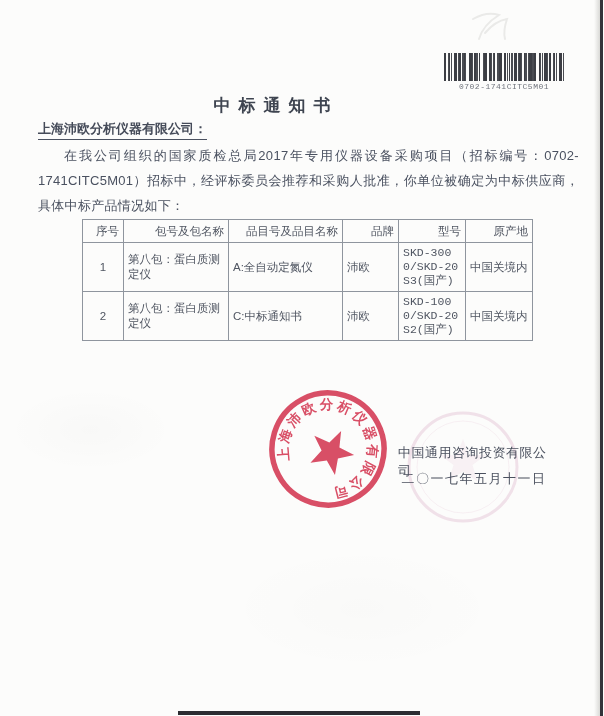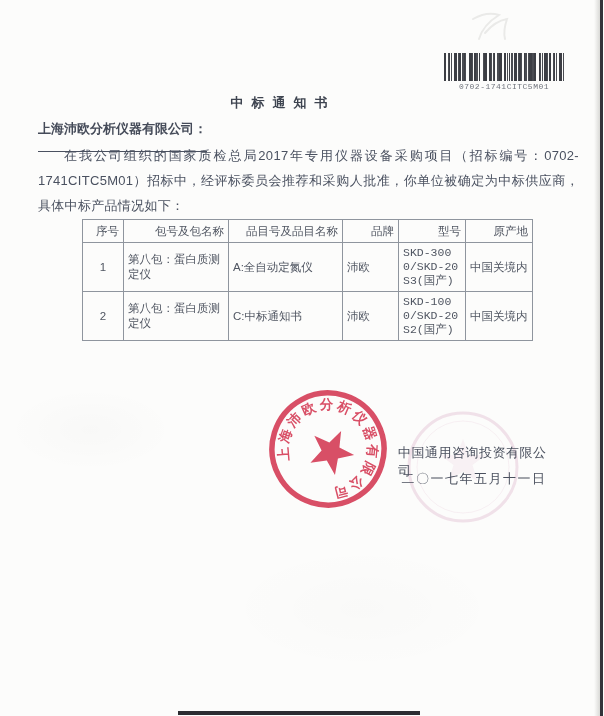--- a/index.html
+++ b/index.html
@@ -26,25 +26,25 @@
   .barcode{position:absolute;left:432px;top:53px;width:120px;text-align:center;margin-left:12px;}
   .barcode .bars{
     height:28px;
     background-image:
       repeating-linear-gradient(90deg,#3c3e44 0 2px,transparent 2px 5px,#3c3e44 5px 6px,transparent 6px 10px,#3c3e44 10px 13px,transparent 13px 15px),
       repeating-linear-gradient(90deg,#4a4c52 0 1px,transparent 1px 4px,#4a4c52 4px 6px,transparent 6px 7px);
   }
   .barcode .code{font-family:"Liberation Mono","DejaVu Sans Mono",monospace;
     font-size:8px;color:#6f737c;letter-spacing:.5px;margin-top:1px;}
 
-  .doc-title{position:absolute;left:15px;top:94px;width:536px;text-align:center;
-    font-size:13px;font-weight:bold;letter-spacing:8px;color:#3e4450;}
+  .doc-title{position:absolute;left:8px;top:94px;width:536px;text-align:center;
+    font-size:17px;font-weight:bold;letter-spacing:8px;color:#3e4450;}
 
   .addressee{position:absolute;left:38px;top:120px;font-size:13px;font-weight:bold;
-    color:#454b59;border-bottom:1.5px solid #4a5160;padding-bottom:13px;}
+    color:#454b59;border-bottom:1.5px solid #4a5160;padding-bottom:1px;}
 
   .para{position:absolute;left:38px;width:541px;font-size:13px;line-height:25px;
     text-indent:2em;color:#4a5160;text-align:justify;letter-spacing:.3px;}
   .para.p1{top:143px;}
   .para.p2{top:333px;line-height:23.5px;}
 
   
   table.award{position:absolute;left:82px;top:219px;width:450px;
     border-collapse:collapse;table-layout:fixed;font-size:11.5px;color:#505662;}
   table.award th,table.award td{border:1px solid #8f959e;padding:2px 4px;

